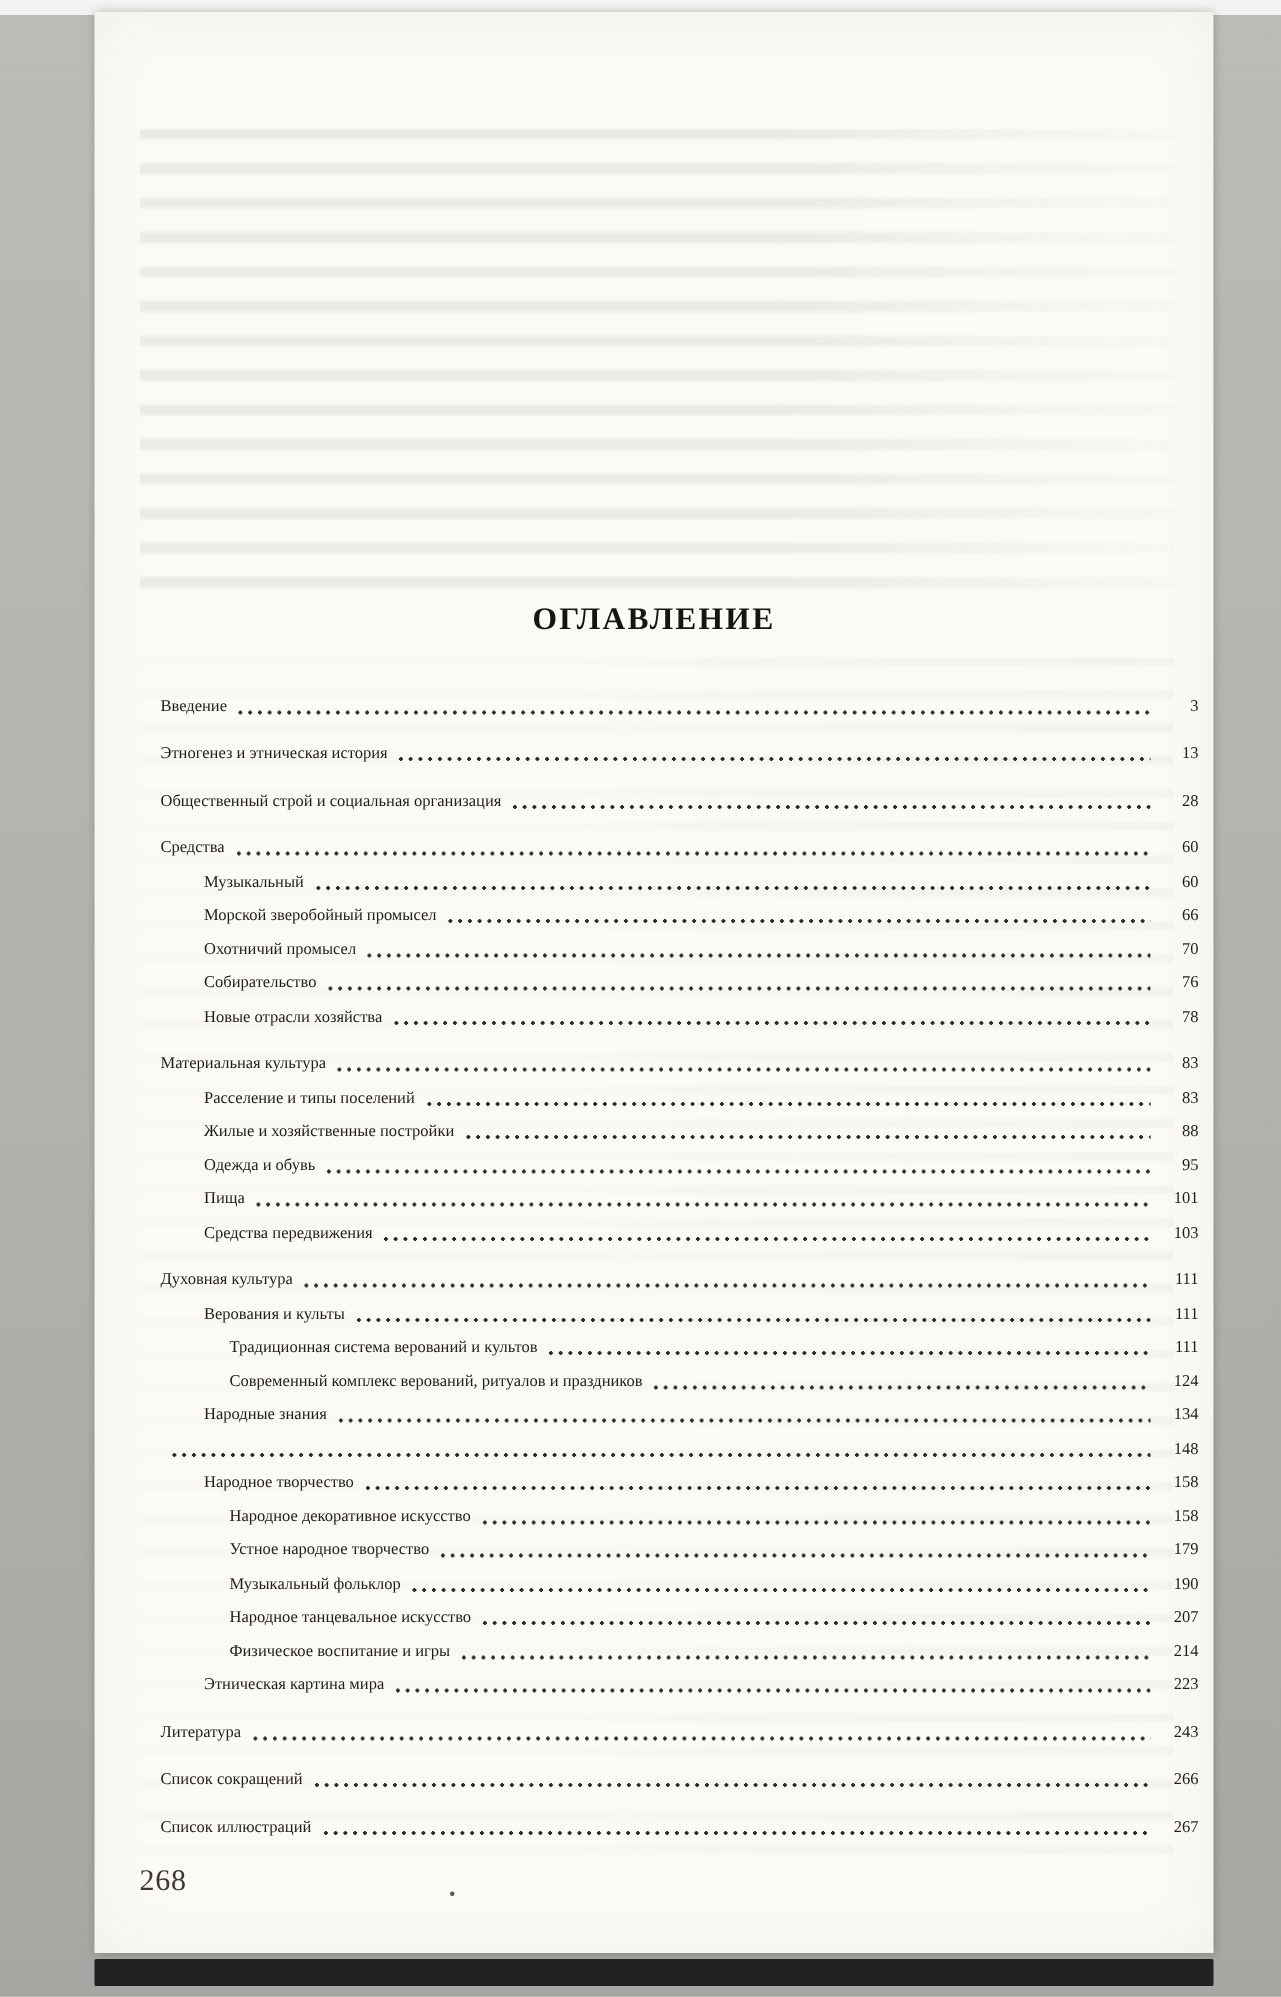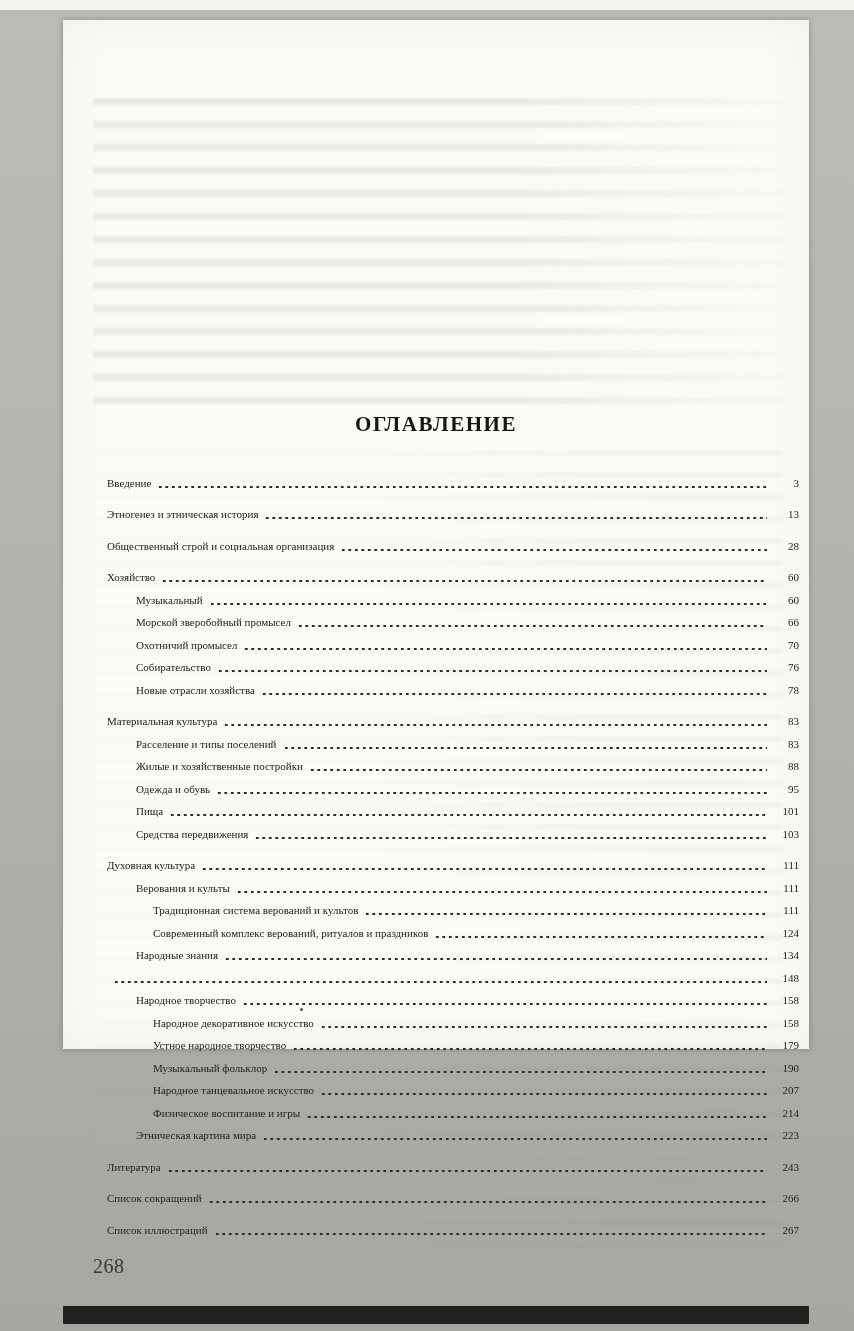--- a/index.html
+++ b/index.html
@@ -19,23 +19,23 @@
   .scan::before {
     content: "";
     position: absolute;
     left: 0; top: 0;
     width: 100%; height: 10px;
     background: #f4f3f1;
   }
   .book-page {
     position: absolute;
     left: 63px;
-    top: 20px;
+    top: 8px;
     width: 746px;
-    height: 1029px;
+    height: 1294px;
     background: #fbfaf6;
     box-shadow: 0 0 6px rgba(0,0,0,0.25), inset 0 0 40px rgba(120,110,95,0.08);
   }
   .scan-edge {
     position: absolute;
     left: 63px;
     bottom: 7px;
     width: 746px;
     height: 18px;
     background: #22211f;
@@ -142,21 +142,21 @@
           <span class="lab">Этногенез и этническая история</span>
           <span class="dots"></span>
           <span class="pg">13</span>
         </div>
         <div class="row lvl0 gap">
           <span class="lab">Общественный строй и социальная организация</span>
           <span class="dots"></span>
           <span class="pg">28</span>
         </div>
         <div class="row lvl0 gap">
-          <span class="lab">Хозяйство</span>
+          <span class="lab">Средства</span>
           <span class="dots"></span>
           <span class="pg">60</span>
         </div>
         <div class="row lvl1">
           <span class="lab">Музыкальный</span>
           <span class="dots"></span>
           <span class="pg">60</span>
         </div>
         <div class="row lvl1">
           <span class="lab">Морской зверобойный промысел</span>

